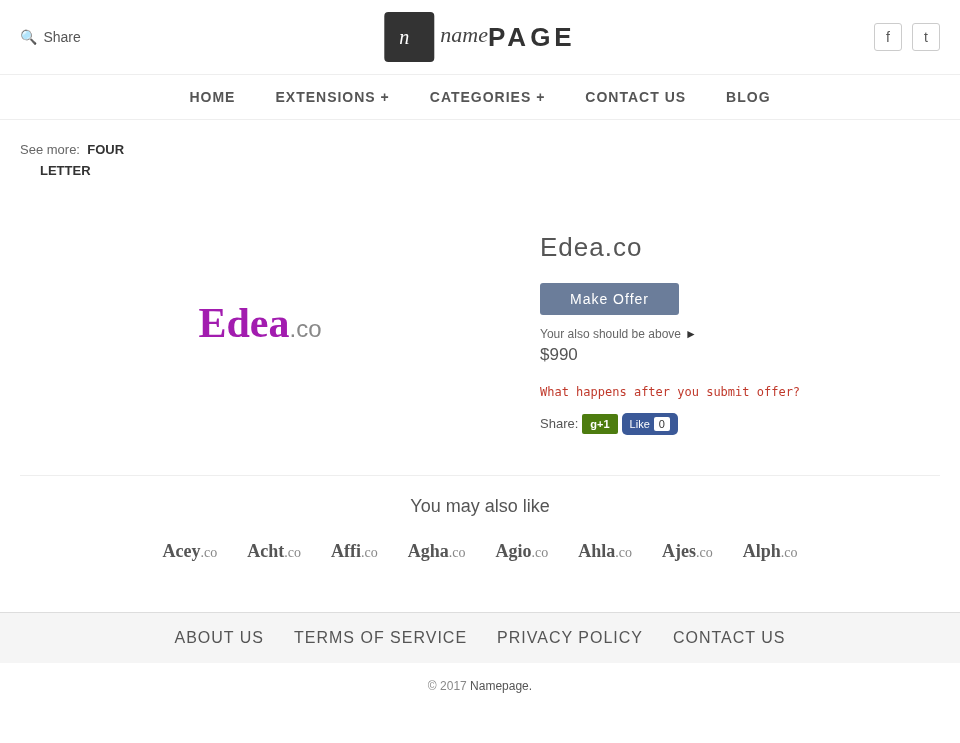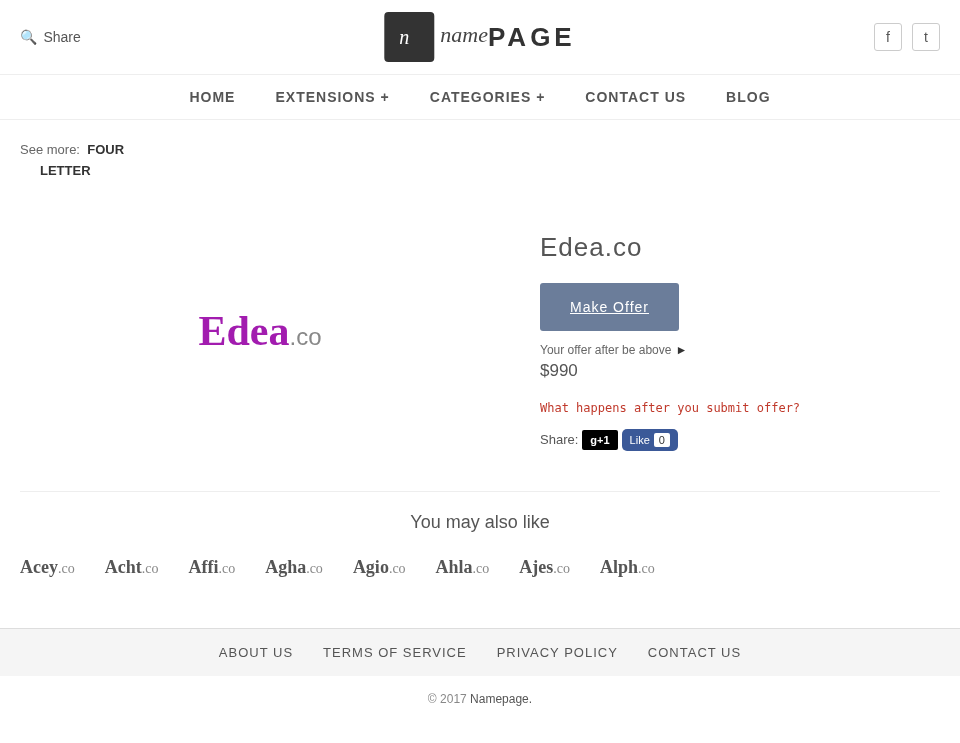--- a/index.html
+++ b/index.html
@@ -158,28 +158,27 @@
       font-size: 26px;
       color: #555;
       margin-bottom: 20px;
       font-weight: normal;
       letter-spacing: 1px;
     }
     .make-offer-btn {
       background: #6b7d9a;
       color: white;
       border: none;
-      padding: 16px 30px;
+      padding: 8px 30px;
       font-size: 14px;
       cursor: pointer;
       border-radius: 3px;
       letter-spacing: 1px;
       margin-bottom: 12px;
       display: block;
-      text-decoration: underline;
     }
     .offer-hint {
       font-size: 12px;
       color: #666;
       display: flex;
       align-items: center;
       gap: 4px;
       margin-bottom: 4px;
     }
     .offer-hint-arrow {
@@ -204,21 +203,21 @@
     .share-row {
       display: flex;
       align-items: center;
       gap: 4px;
     }
     .share-label {
       font-size: 13px;
       color: #555;
     }
     .gplus-btn {
-      background: #000000;
+      background: #4d7c0f;
       color: white;
       border: none;
       padding: 4px 8px;
       font-size: 11px;
       cursor: pointer;
       border-radius: 2px;
       font-weight: bold;
     }
     .fb-like-btn {
       background: #3b5998;
@@ -247,20 +246,21 @@
       border-top: 1px solid #eee;
     }
     .also-like-title {
       font-size: 18px;
       color: #555;
       margin-bottom: 24px;
       font-weight: normal;
     }
     .also-like-grid {
       display: flex;
+      justify-content: center;
       flex-wrap: wrap;
       gap: 20px 30px;
     }
     .domain-card {
       font-size: 18px;
       font-weight: bold;
       color: #555;
       font-family: 'Georgia', serif;
       cursor: pointer;
     }
@@ -275,21 +275,21 @@
       background: #f5f5f5;
       border-top: 1px solid #ddd;
       padding: 16px 20px;
       text-align: center;
       display: flex;
       justify-content: center;
       gap: 30px;
       flex-wrap: wrap;
     }
     .footer-link {
-      font-size: 13px;
+      font-size: 16px;
       color: #555;
       text-decoration: none;
       letter-spacing: 1px;
       text-transform: uppercase;
       cursor: pointer;
     }
     .footer-copy {
       text-align: center;
       padding: 16px;
       font-size: 12px;
@@ -346,21 +346,21 @@
   <div class="domain-section">
     <div class="domain-logo-area">
       <div>
         <span class="domain-logo-text">Edea</span><span class="domain-logo-ext">.co</span>
       </div>
     </div>
     <div class="domain-info">
       <h1 class="domain-title">Edea.co</h1>
       <button class="make-offer-btn">Make Offer</button>
       <div class="offer-hint">
-        <span>Your offer after be above</span>
+        <span>Your also should be above</span>
         <span class="offer-hint-arrow">►</span>
       </div>
       <div class="offer-amount">$990</div>
       <a class="what-happens">What happens after you submit offer?</a>
       <div class="share-row">
         <span class="share-label">Share:</span>
         <button class="gplus-btn">g+1</button>
         <button class="fb-like-btn">
           <span>Like</span>
           <span class="fb-count">0</span>

